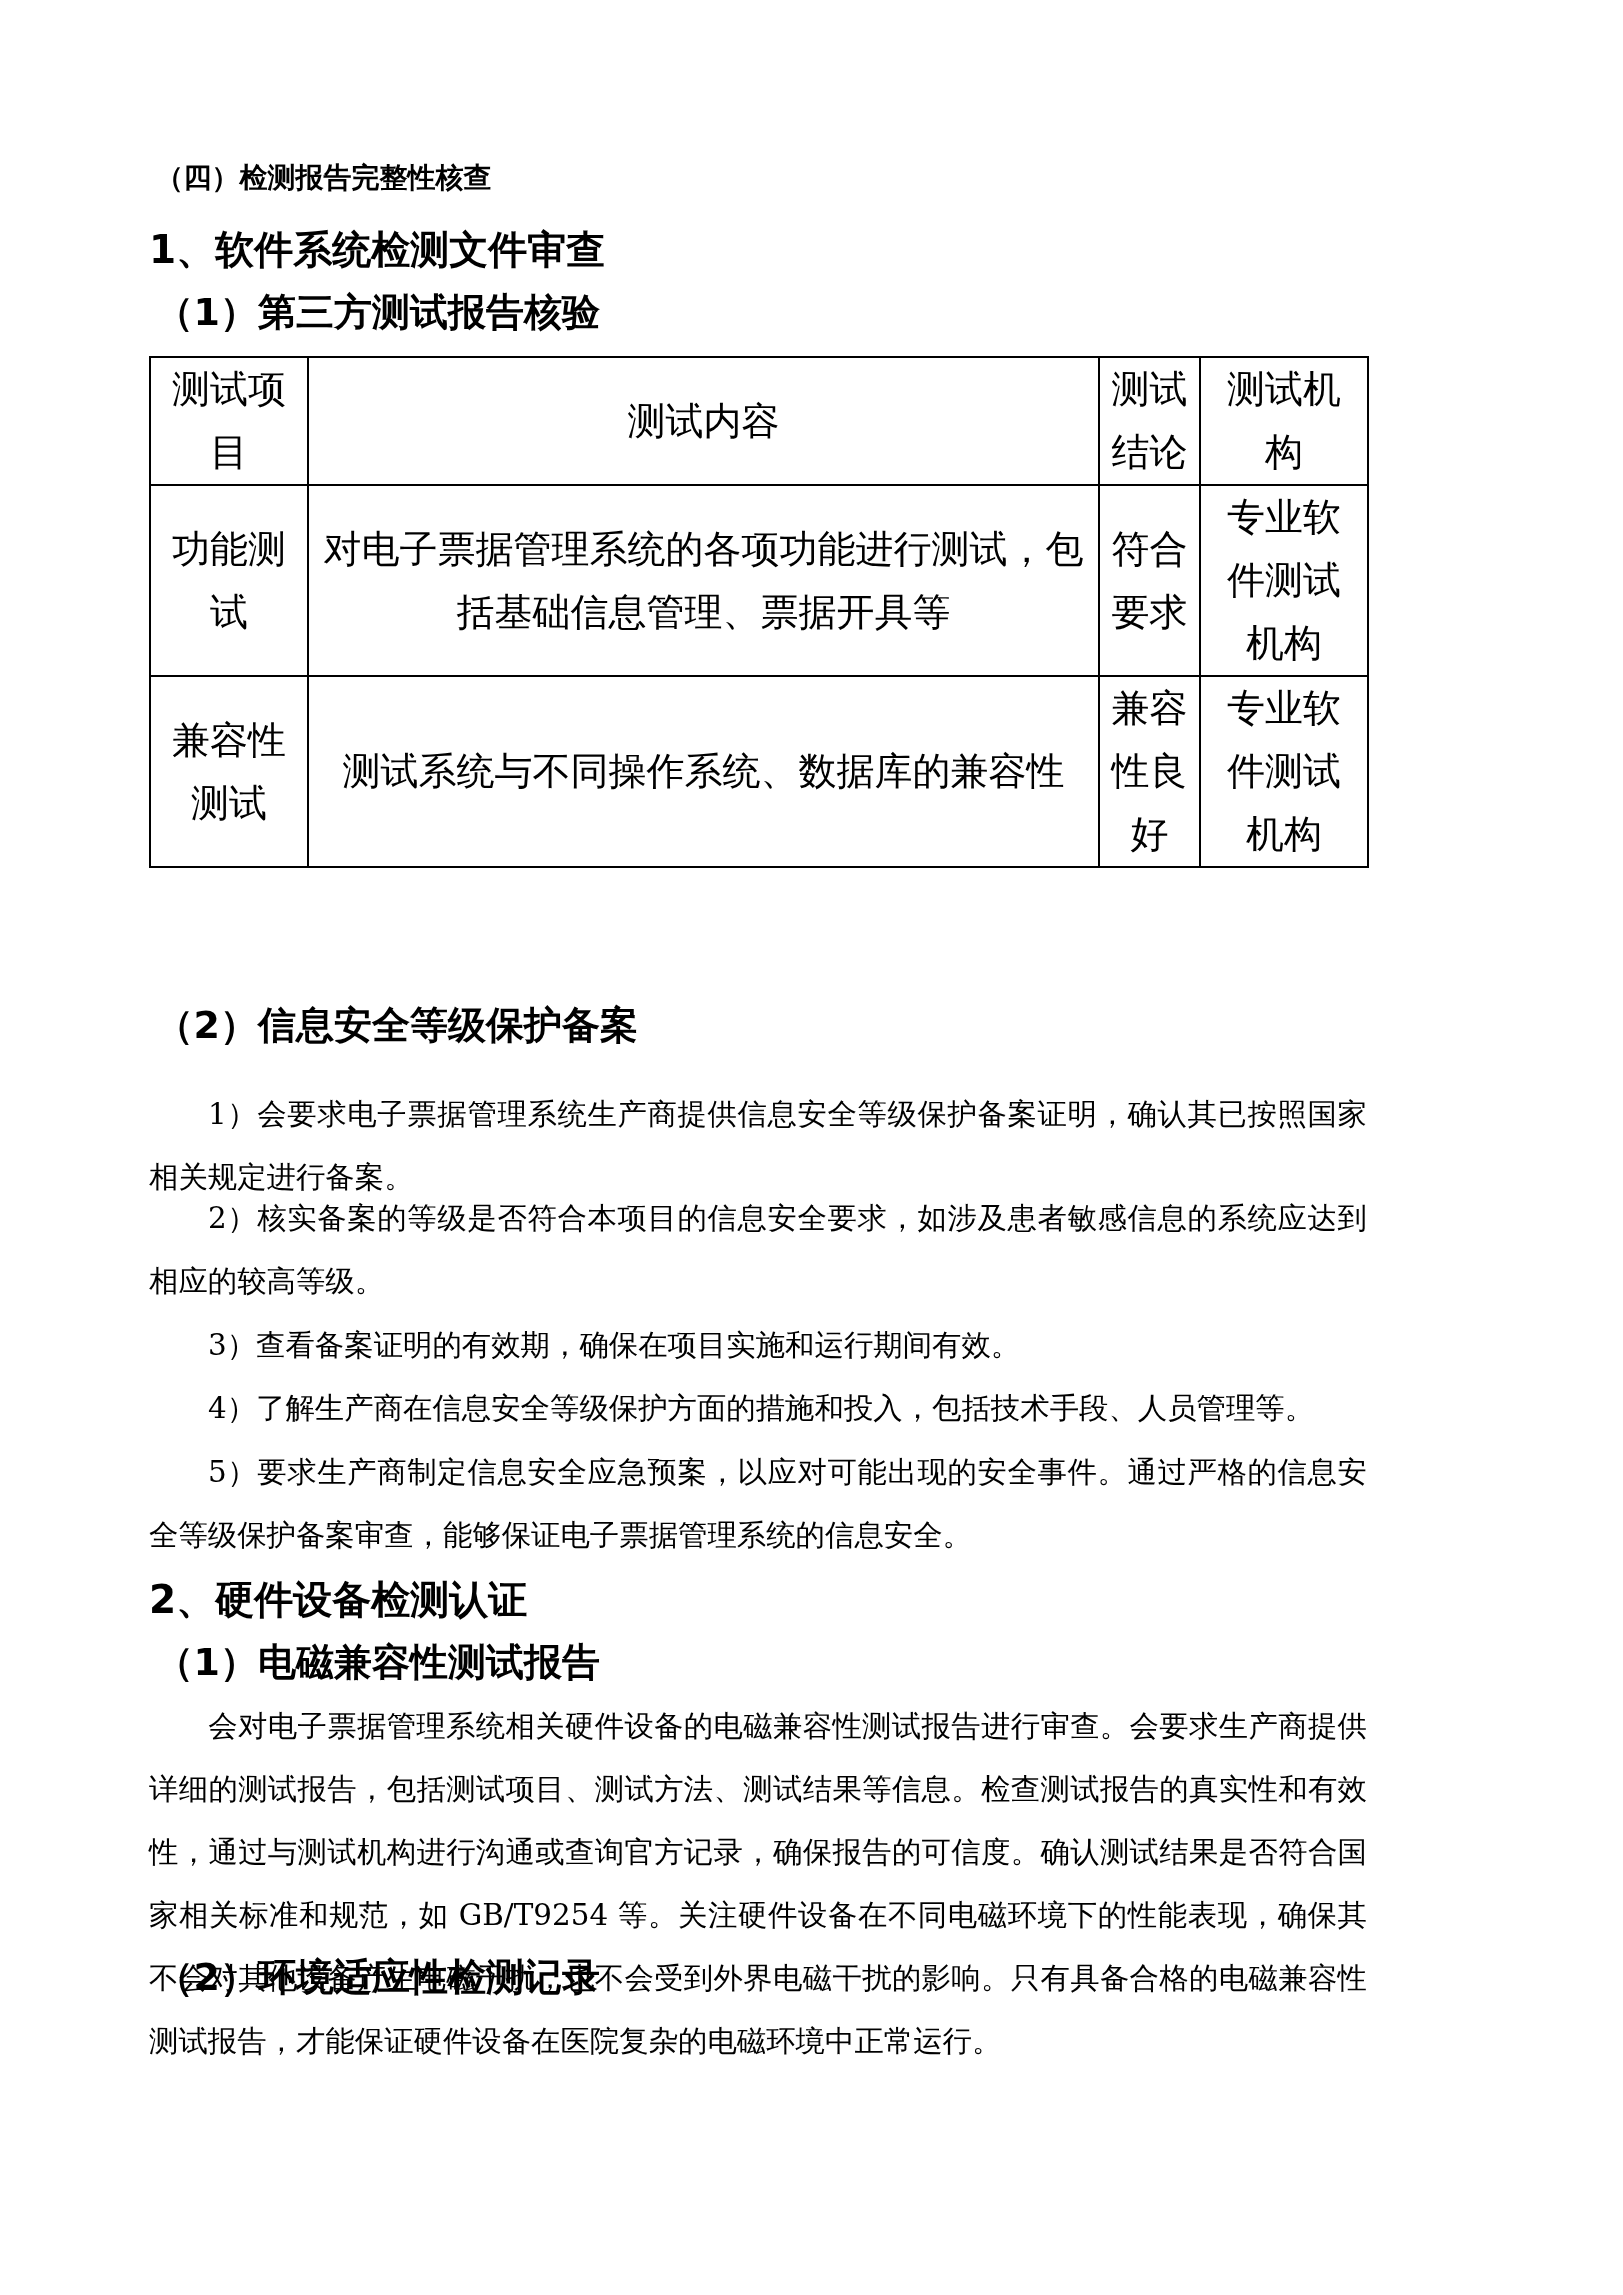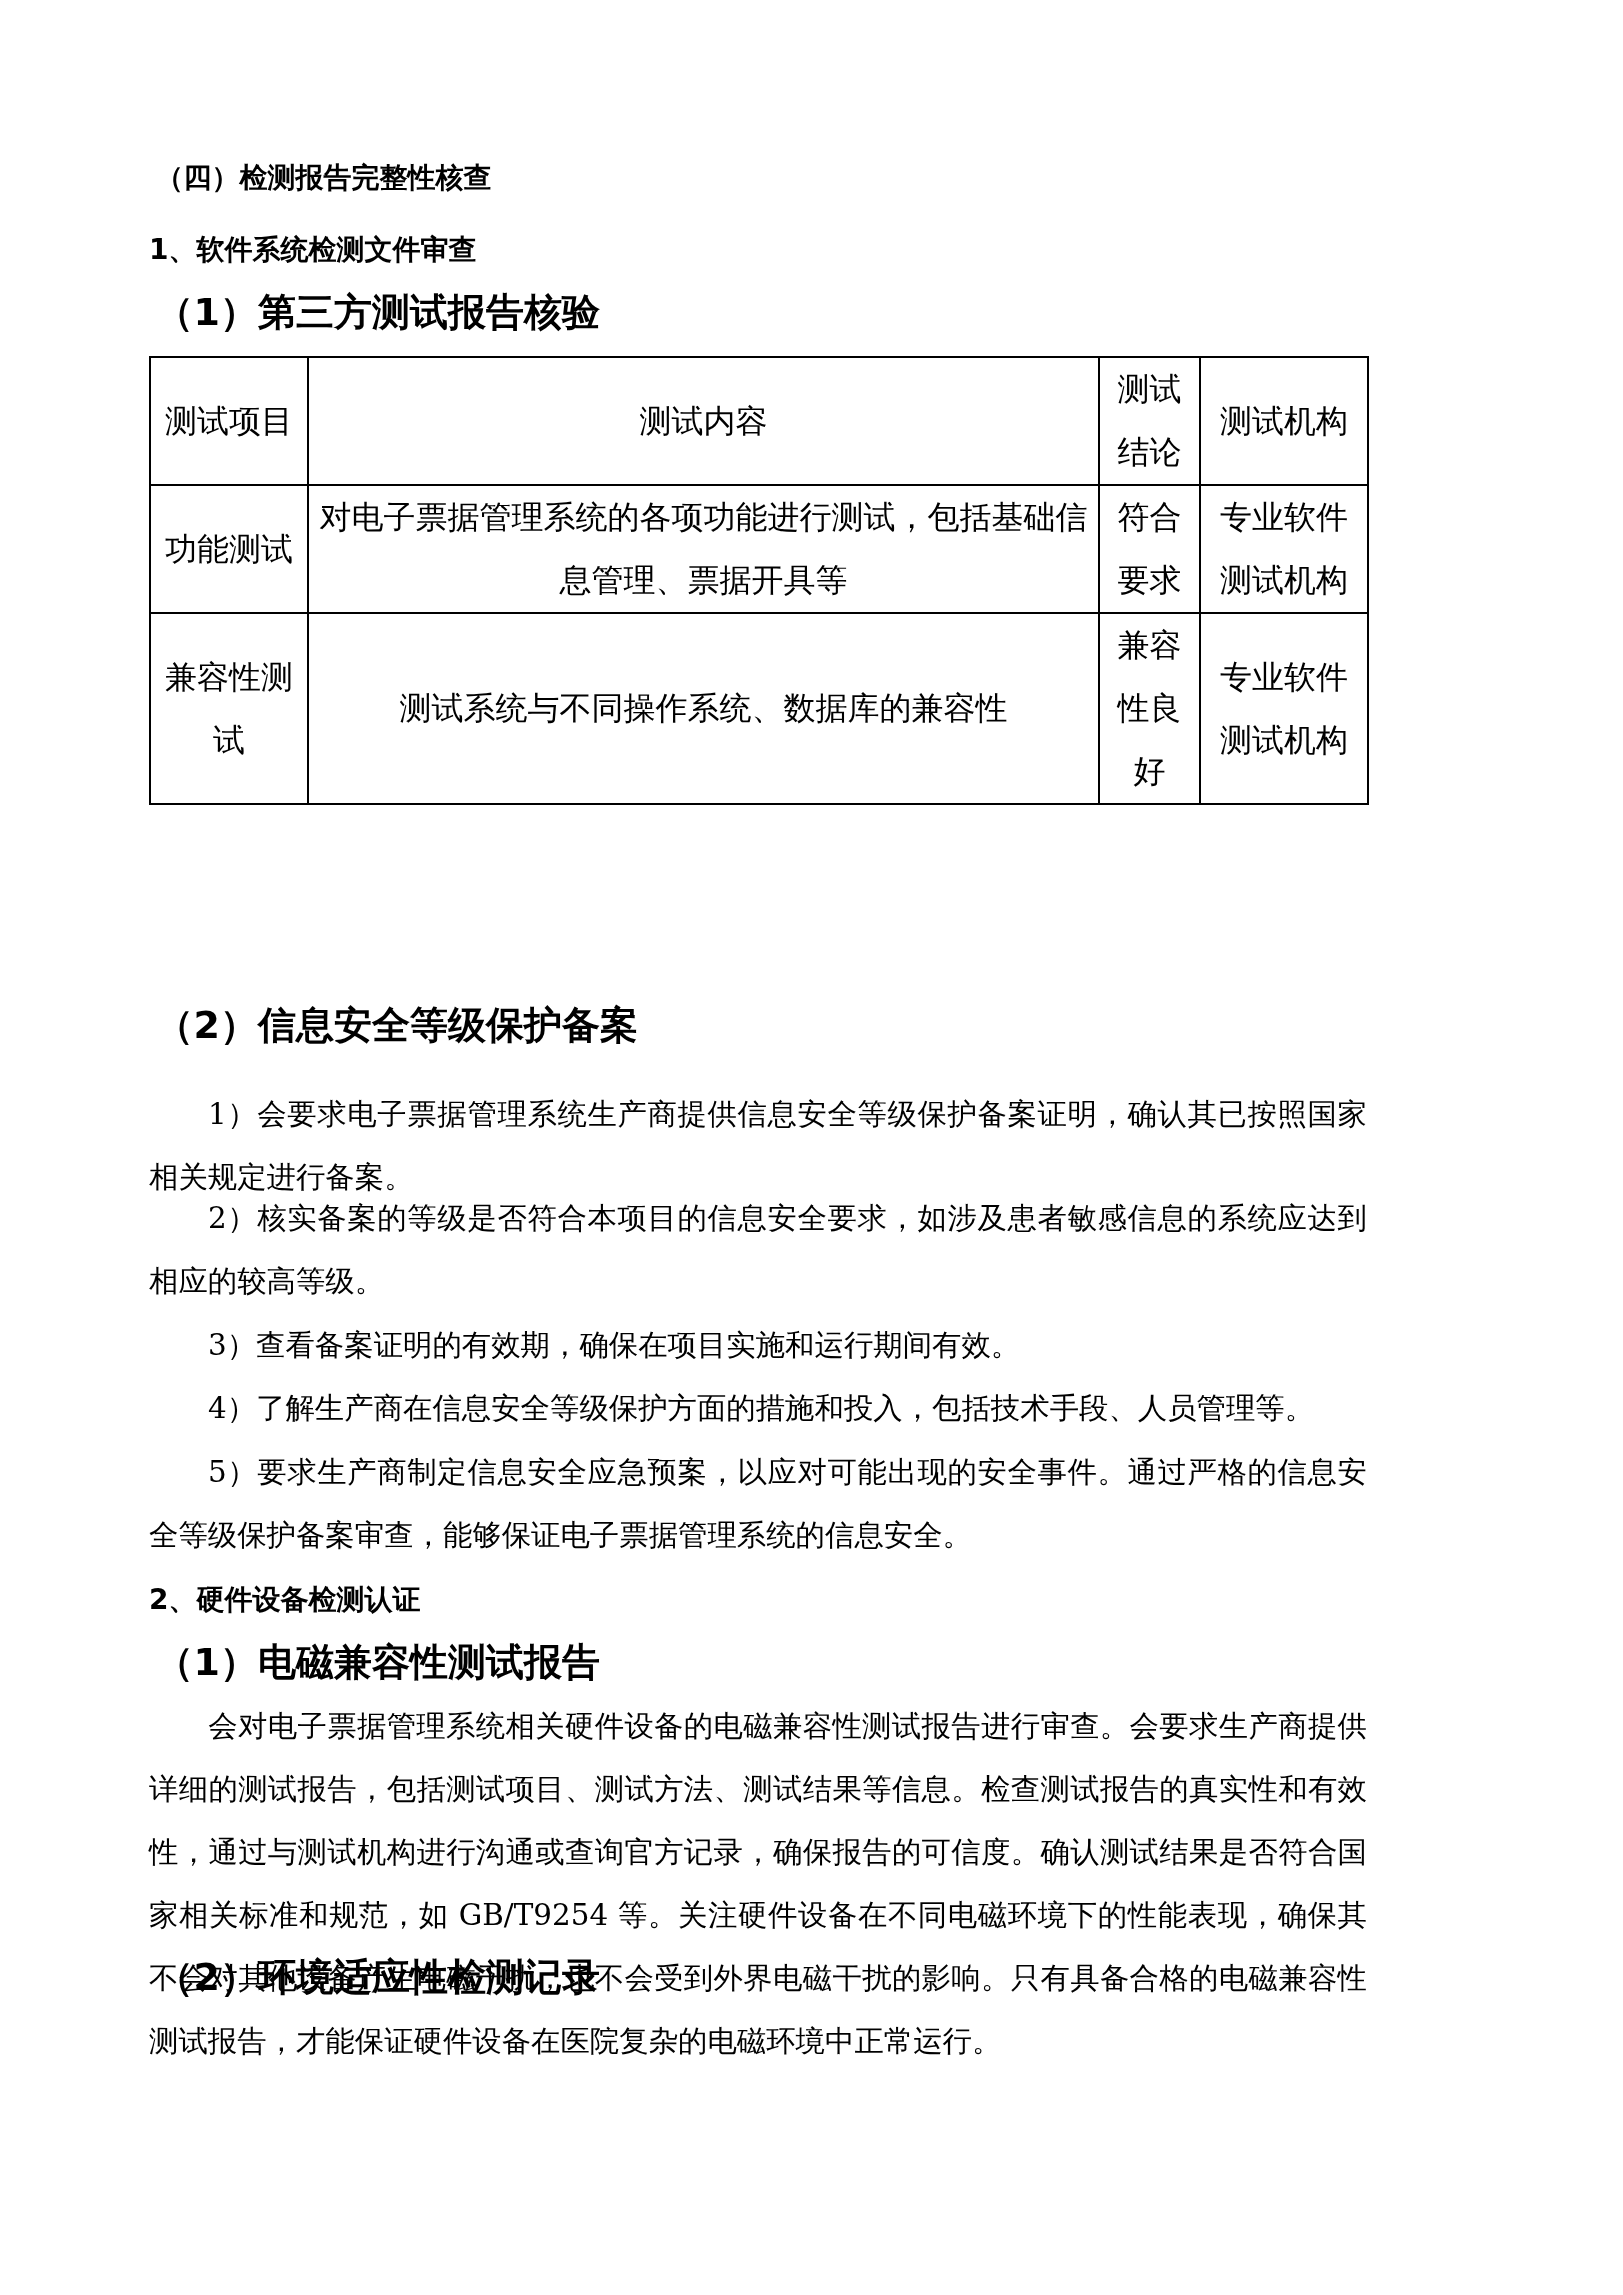--- a/index.html
+++ b/index.html
@@ -10,31 +10,31 @@
   }
   .page { position: absolute; left: 149px; top: 0; width: 1218px; }
   .h1 {
     position: absolute; left: 6.5px; top: 152px;
     font-family: "DejaVu Sans", "Liberation Sans", sans-serif;
     font-weight: bold; font-size: 28px; line-height: 52px; white-space: nowrap;
   }
   .h2 {
     position: absolute; left: 0; 
     font-family: "DejaVu Sans", "Liberation Sans", sans-serif;
-    font-weight: bold; font-size: 28px; line-height: 42px; white-space: nowrap;
+    font-weight: bold; font-size: 39px; line-height: 42px; white-space: nowrap;
   }
   .h3 {
     position: absolute; left: 6.5px;
     font-family: "DejaVu Sans", "Liberation Sans", sans-serif;
     font-weight: bold; font-size: 38px; line-height: 42px; white-space: nowrap;
   }
   table.report {
     position: absolute; left: 0; top: 356px; width: 1218px;
     border-collapse: collapse; table-layout: fixed;
-    font-size: 32px; line-height: 63px;
+    font-size: 38px; line-height: 63px;
   }
   table.report td {
     border: 2px solid #000; text-align: center; vertical-align: middle;
     padding: 0 9.2px; height: 124px; overflow: hidden;
   }
   table.report tr.header td { height: 125px; }
   .c1 { width: 158px; }
   .c2 { width: 791px; }
   .c3 { width: 101px; }
   .c4 { width: 168px; }

